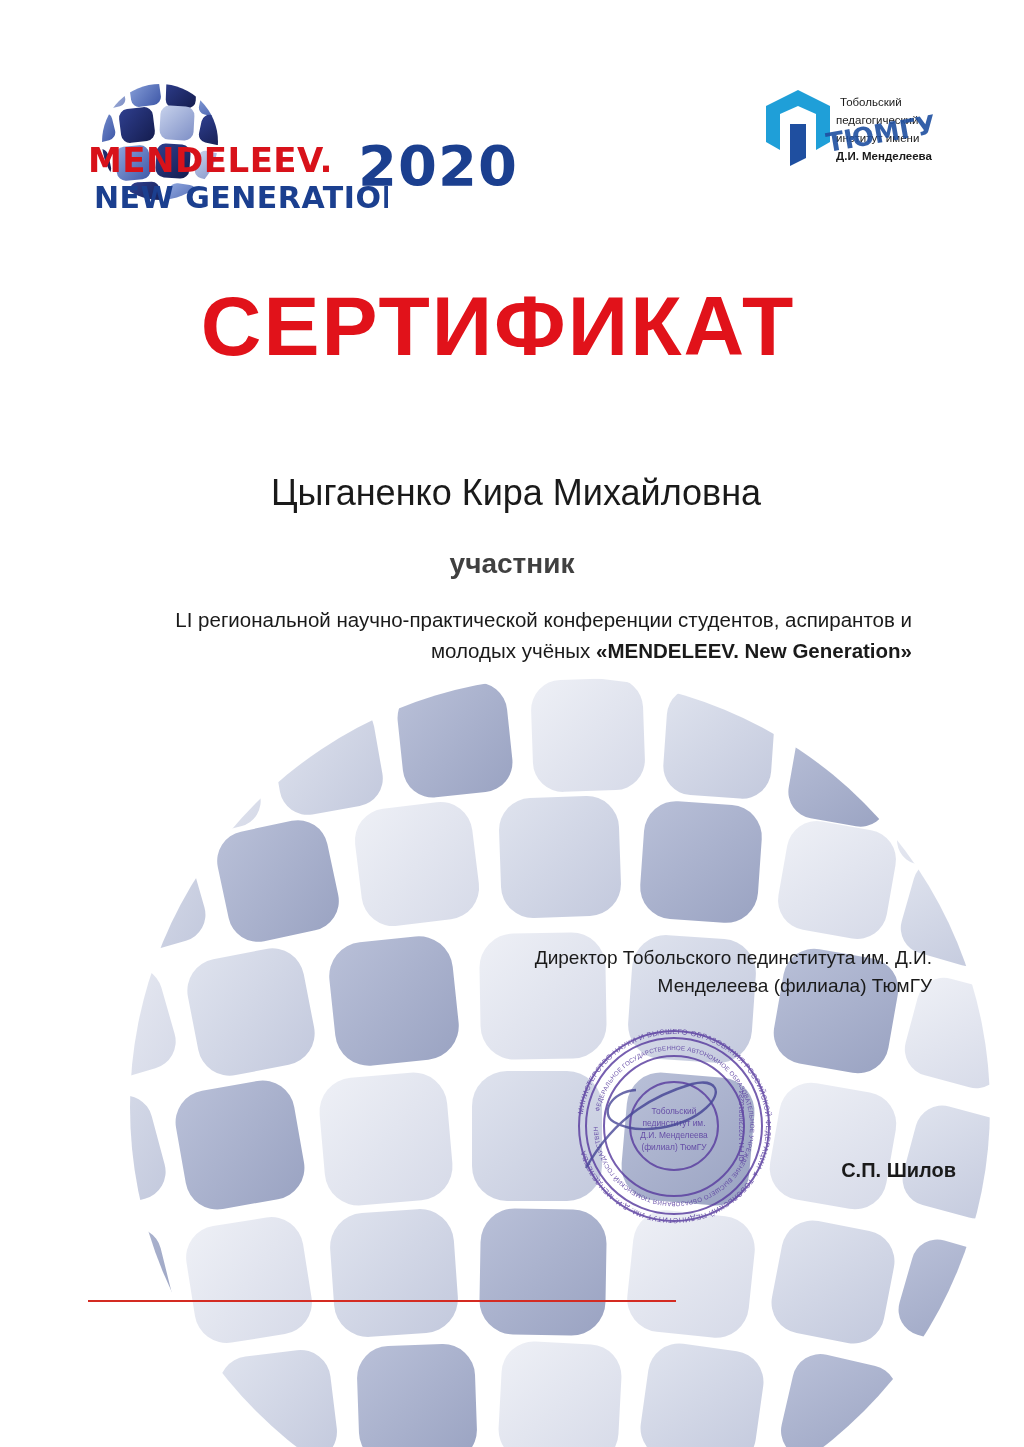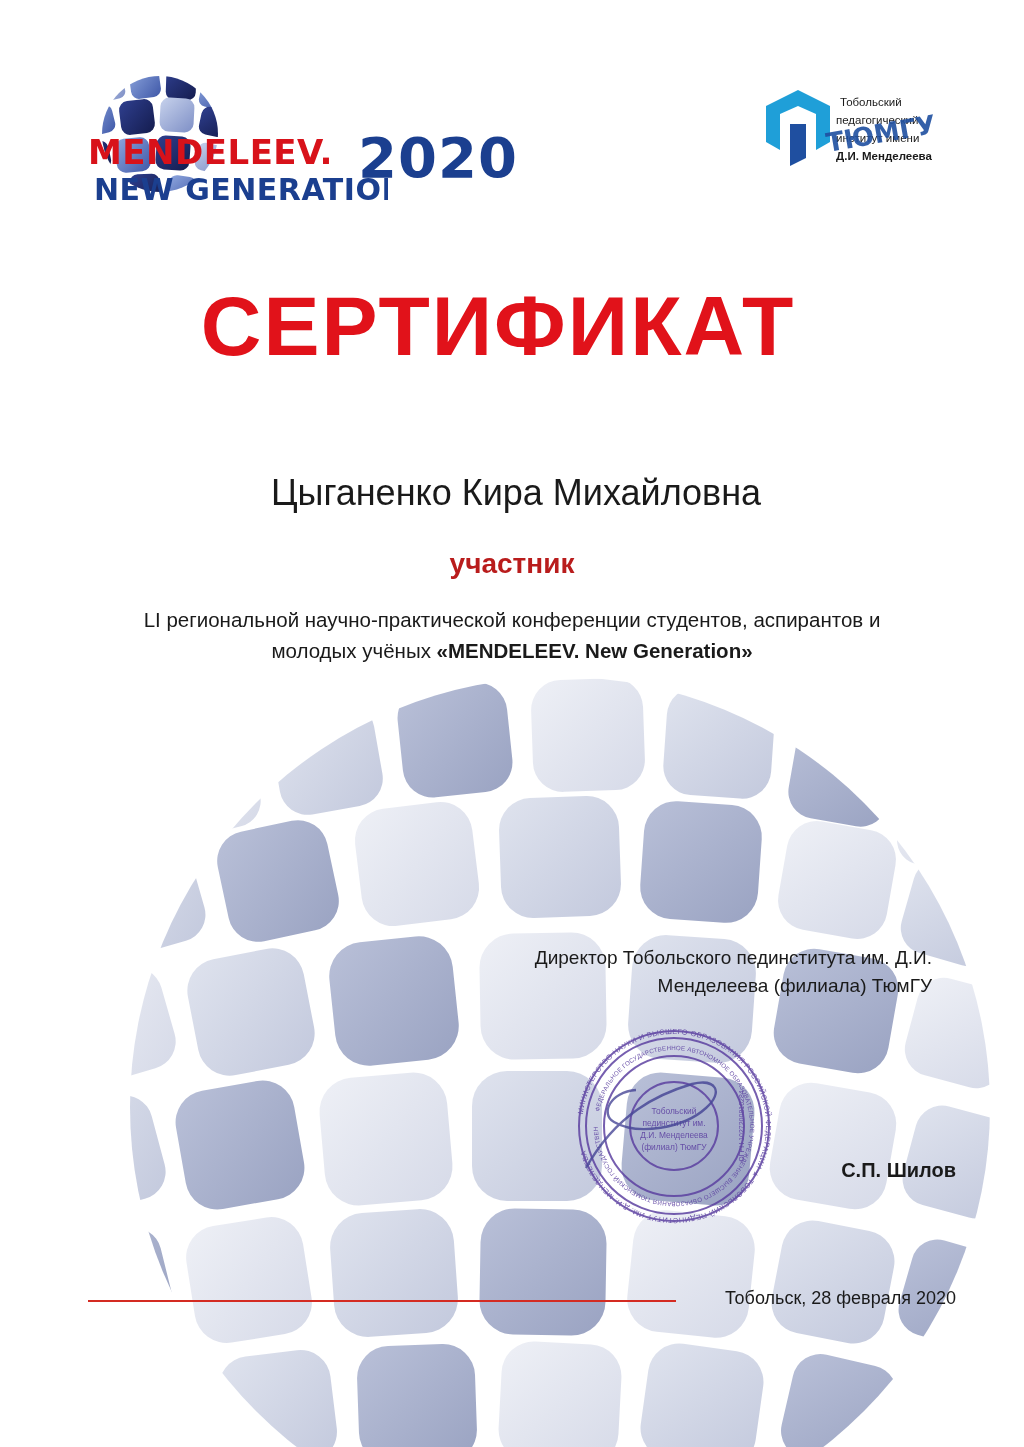--- a/index.html
+++ b/index.html
@@ -36,21 +36,21 @@
     position: absolute;
     top: 70px;
     left: 0;
     width: 1024px;
     height: 160px;
     z-index: 3;
   }
   .logo-left {
     position: absolute;
     left: 80px;
-    top: 0px;
+    top: 8px;
     width: 470px;
     height: 145px;
   }
   .logo-left .globe-mark {
     position: absolute;
     left: 0;
     top: 2px;
     width: 160px;
     height: 140px;
   }
@@ -105,29 +105,29 @@
     z-index: 4;
   }
   .role {
     position: absolute;
     top: 548px;
     left: 0;
     width: 1024px;
     text-align: center;
     font-size: 28px;
     font-weight: bold;
-    color: #b91c1c;
+    color: #404040;
     z-index: 4;
   }
   .description {
     position: absolute;
     top: 604px;
     left: 112px;
     width: 800px;
-    text-align: center;
+    text-align: right;
     font-size: 20.5px;
     line-height: 31px;
     color: #1a1a1a;
     z-index: 4;
   }
   .description b { font-weight: bold; }
 
   
   .signer-title {
     position: absolute;
@@ -358,15 +358,14 @@
       <text x="108" y="108">пединститут им.</text>
       <text x="108" y="120">Д.И. Менделеева</text>
       <text x="108" y="132">(филиал) ТюмГУ</text>
     </g>
     <text x="178" y="108" font-family="Liberation Sans, sans-serif" font-size="7" fill="#5b3fa0" transform="rotate(-90 178 108)" text-anchor="middle">ОГРН 1027200810284</text>
 
     <path d="M20 150 C 50 96, 92 76, 126 66 C 150 60, 158 74, 140 90 C 118 110, 72 118, 48 104 C 34 96, 44 74, 70 72" fill="none" stroke="#3b3a8f" stroke-width="2.4" opacity="0.85"></path>
   </svg>
 
   <div class="footer-rule"></div>
-  <div class="place-date">Тобольск, 28 февраля 2020</div>
 
 </div>
 
 </body></html>

